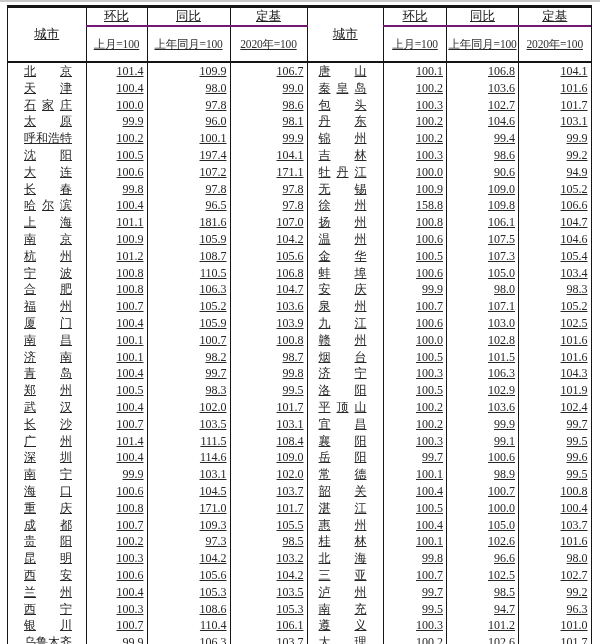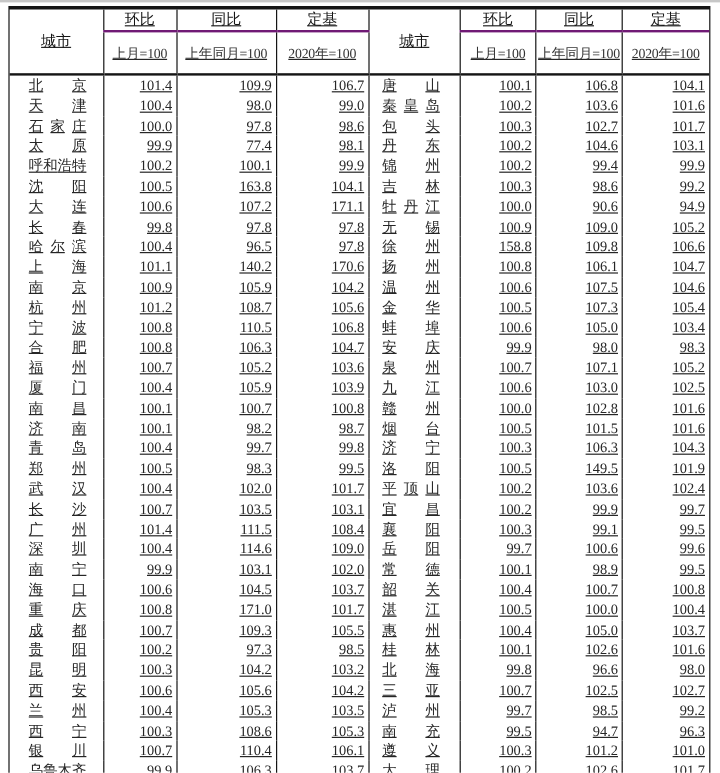--- a/index.html
+++ b/index.html
@@ -117,21 +117,21 @@
     <td class="num vline">98.6</td>
   </tr>
         <tr>
     <td class="city">
             <span class="city-name">
               <span>太</span>
               <span>原</span>
             </span>
           </td>
     <td class="num vline">99.9</td>
-    <td class="num vline">77.4</td>
+    <td class="num vline">96.0</td>
     <td class="num vline">98.1</td>
   </tr>
         <tr>
     <td class="city">
             <span class="city-name">
               <span>呼</span>
               <span>和</span>
               <span>浩</span>
               <span>特</span>
             </span>
@@ -141,21 +141,21 @@
     <td class="num vline">99.9</td>
   </tr>
         <tr>
     <td class="city">
             <span class="city-name">
               <span>沈</span>
               <span>阳</span>
             </span>
           </td>
     <td class="num vline">100.5</td>
-    <td class="num vline">163.8</td>
+    <td class="num vline">197.4</td>
     <td class="num vline">104.1</td>
   </tr>
         <tr>
     <td class="city">
             <span class="city-name">
               <span>大</span>
               <span>连</span>
             </span>
           </td>
     <td class="num vline">100.6</td>
@@ -186,22 +186,22 @@
     <td class="num vline">97.8</td>
   </tr>
         <tr>
     <td class="city">
             <span class="city-name">
               <span>上</span>
               <span>海</span>
             </span>
           </td>
     <td class="num vline">101.1</td>
-    <td class="num vline">140.2</td>
-    <td class="num vline">170.6</td>
+    <td class="num vline">181.6</td>
+    <td class="num vline">107.0</td>
   </tr>
         <tr>
     <td class="city">
             <span class="city-name">
               <span>南</span>
               <span>京</span>
             </span>
           </td>
     <td class="num vline">100.9</td>
     <td class="num vline">105.9</td>
@@ -709,21 +709,21 @@
     <td class="num vline">104.3</td>
   </tr>
         <tr>
     <td class="city">
             <span class="city-name">
               <span>洛</span>
               <span>阳</span>
             </span>
           </td>
     <td class="num vline">100.5</td>
-    <td class="num vline">149.5</td>
+    <td class="num vline">102.9</td>
     <td class="num vline">101.9</td>
   </tr>
         <tr>
     <td class="city">
             <span class="city-name">
               <span>平</span>
               <span>顶</span>
               <span>山</span>
             </span>
           </td>

